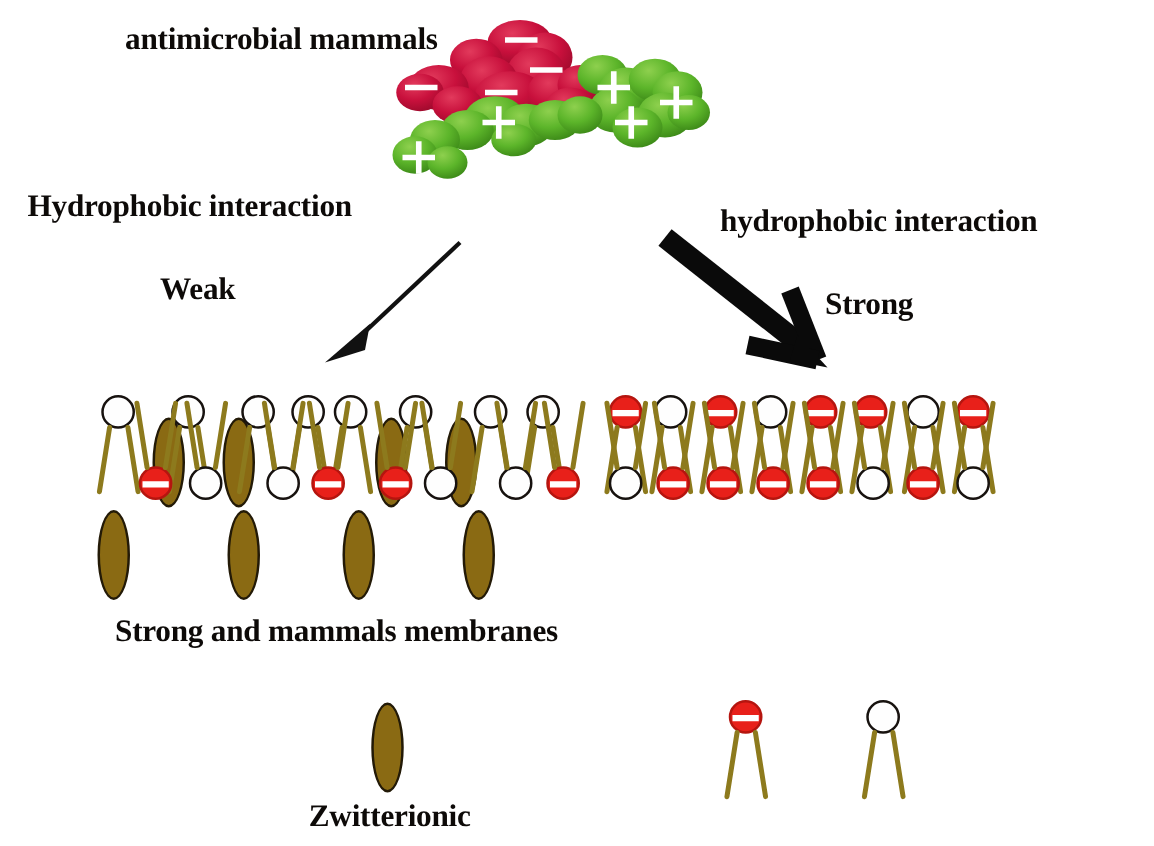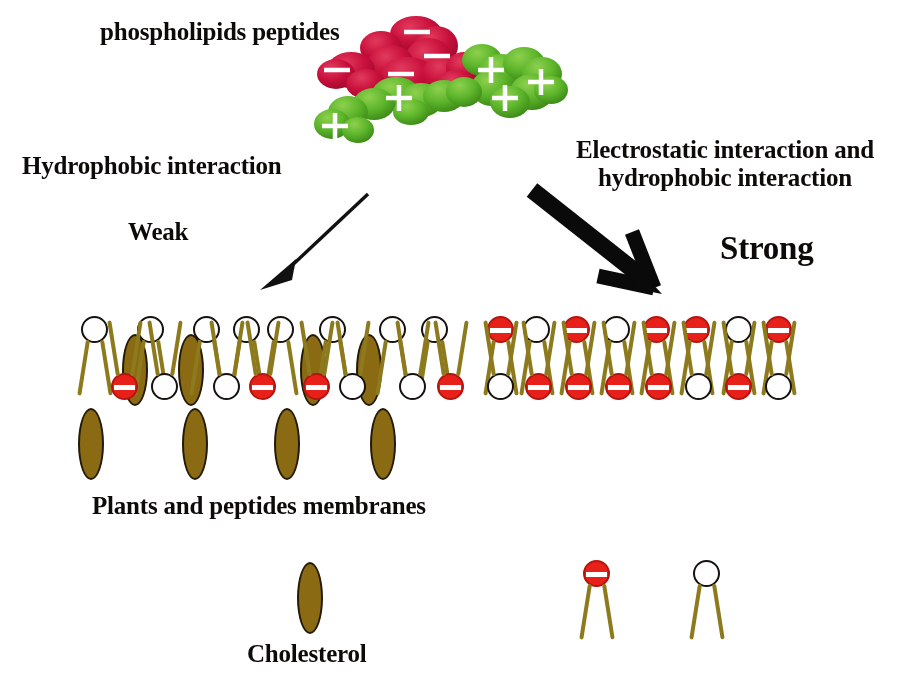--- a/index.html
+++ b/index.html
@@ -26,21 +26,21 @@
     font-weight: bold;
     color: #0d0a08;
     white-space: pre;
     line-height: 1.12;
     letter-spacing: -0.2px;
   }
   #title-label      { left: 100px; top: 18px;  font-size: 25px; }
   #left-interaction { left: 22px;  top: 152px; font-size: 25px; }
   #left-strength    { left: 128px; top: 218px; font-size: 25px; }
   #right-interaction{ left: 576px; top: 136px; font-size: 25px; text-align: center; }
-  #right-strength   { left: 720px; top: 230px; font-size: 33px; }
+  #right-strength   { left: 660px; top: 230px; font-size: 25px; }
   #left-caption     { left: 92px;  top: 492px; font-size: 25px; }
   #right-caption    { left: 505px; top: 494px; font-size: 25px; }
   #legend-chol-lbl  { left: 247px; top: 640px; font-size: 25px; }
   #legend-zwit-lbl  { left: 537px; top: 640px; font-size: 25px; }
 
   
   .arrow-svg { position: absolute; overflow: visible; }
   #thin-arrow  { left: 252px; top: 186px; }
   #thick-arrow { left: 520px; top: 176px; }
 
@@ -110,21 +110,21 @@
   #legend-lipid-white { position: absolute; left: 690px; top: 560px; width: 34px; height: 84px; }
 
   
   #peptide-blob { position: absolute; left: 296px; top: 12px; }
 </style>
 </head>
 <body>
 
 <div id="canvas">
 
-  <div class="lbl" id="title-label">phospholipids peptides</div>
+  <div class="lbl" id="title-label">antimicrobial mammals</div>
 
   <div id="peptide-blob">
     <svg width="300" height="135" viewBox="0 0 300 135">
       <defs>
         <radialGradient id="redGrad" cx="38%" cy="30%" r="75%">
           <stop offset="0%" stop-color="#e23a5c"></stop>
           <stop offset="55%" stop-color="#c8103c"></stop>
           <stop offset="100%" stop-color="#9d0a2c"></stop>
         </radialGradient>
         <radialGradient id="greenGrad" cx="38%" cy="28%" r="75%">
@@ -191,21 +191,21 @@
   </div>
 
   <div class="lbl" id="left-interaction">Hydrophobic interaction</div>
   <div class="lbl" id="left-strength">Weak</div>
 
   <svg class="arrow-svg" id="thin-arrow" width="130" height="115">
     <line x1="116" y1="8" x2="33" y2="86" stroke="#111111" stroke-width="3.4"></line>
     <polygon points="8,104 44,73 40,94" fill="#111111"></polygon>
   </svg>
 
-  <div class="lbl" id="right-interaction"><span>Electrostatic interaction and</span><br><span>hydrophobic interaction</span></div>
+  <div class="lbl" id="right-interaction"><br><span>hydrophobic interaction</span></div>
   <div class="lbl" id="right-strength">Strong</div>
 
   <svg class="arrow-svg" id="thick-arrow" width="180" height="130">
     <line x1="12" y1="14" x2="126" y2="104" stroke="#0a0a0a" stroke-width="17" stroke-linecap="butt"></line>
     <line x1="112" y1="56" x2="134" y2="112" stroke="#0a0a0a" stroke-width="15" stroke-linecap="butt"></line>
     <line x1="78" y1="100" x2="134" y2="112" stroke="#0a0a0a" stroke-width="15" stroke-linecap="butt"></line>
     <polygon points="118,92 142,118 112,112" fill="#0a0a0a"></polygon>
   </svg>
 
   <div class="membrane" id="left-membrane">
@@ -386,24 +386,24 @@
         <div class="tail t-r"></div>
       </div>
       <div class="lipid down" style="left:278px">
         <div class="head white"></div>
         <div class="tail t-l"></div>
         <div class="tail t-r"></div>
       </div>
     </div>
   </div>
 
-  <div class="lbl" id="left-caption">Plants and peptides membranes</div>
+  <div class="lbl" id="left-caption">Strong and mammals membranes</div>
 
   <div class="cholesterol" id="legend-chol-icon"></div>
-  <div class="lbl" id="legend-chol-lbl">Cholesterol</div>
+  <div class="lbl" id="legend-chol-lbl">Zwitterionic</div>
 
   <div id="legend-lipid-red" class="lipid up">
     <div class="head red"></div>
     <div class="tail t-l"></div>
     <div class="tail t-r"></div>
   </div>
   <div id="legend-lipid-white" class="lipid up">
     <div class="head white"></div>
     <div class="tail t-l"></div>
     <div class="tail t-r"></div>

